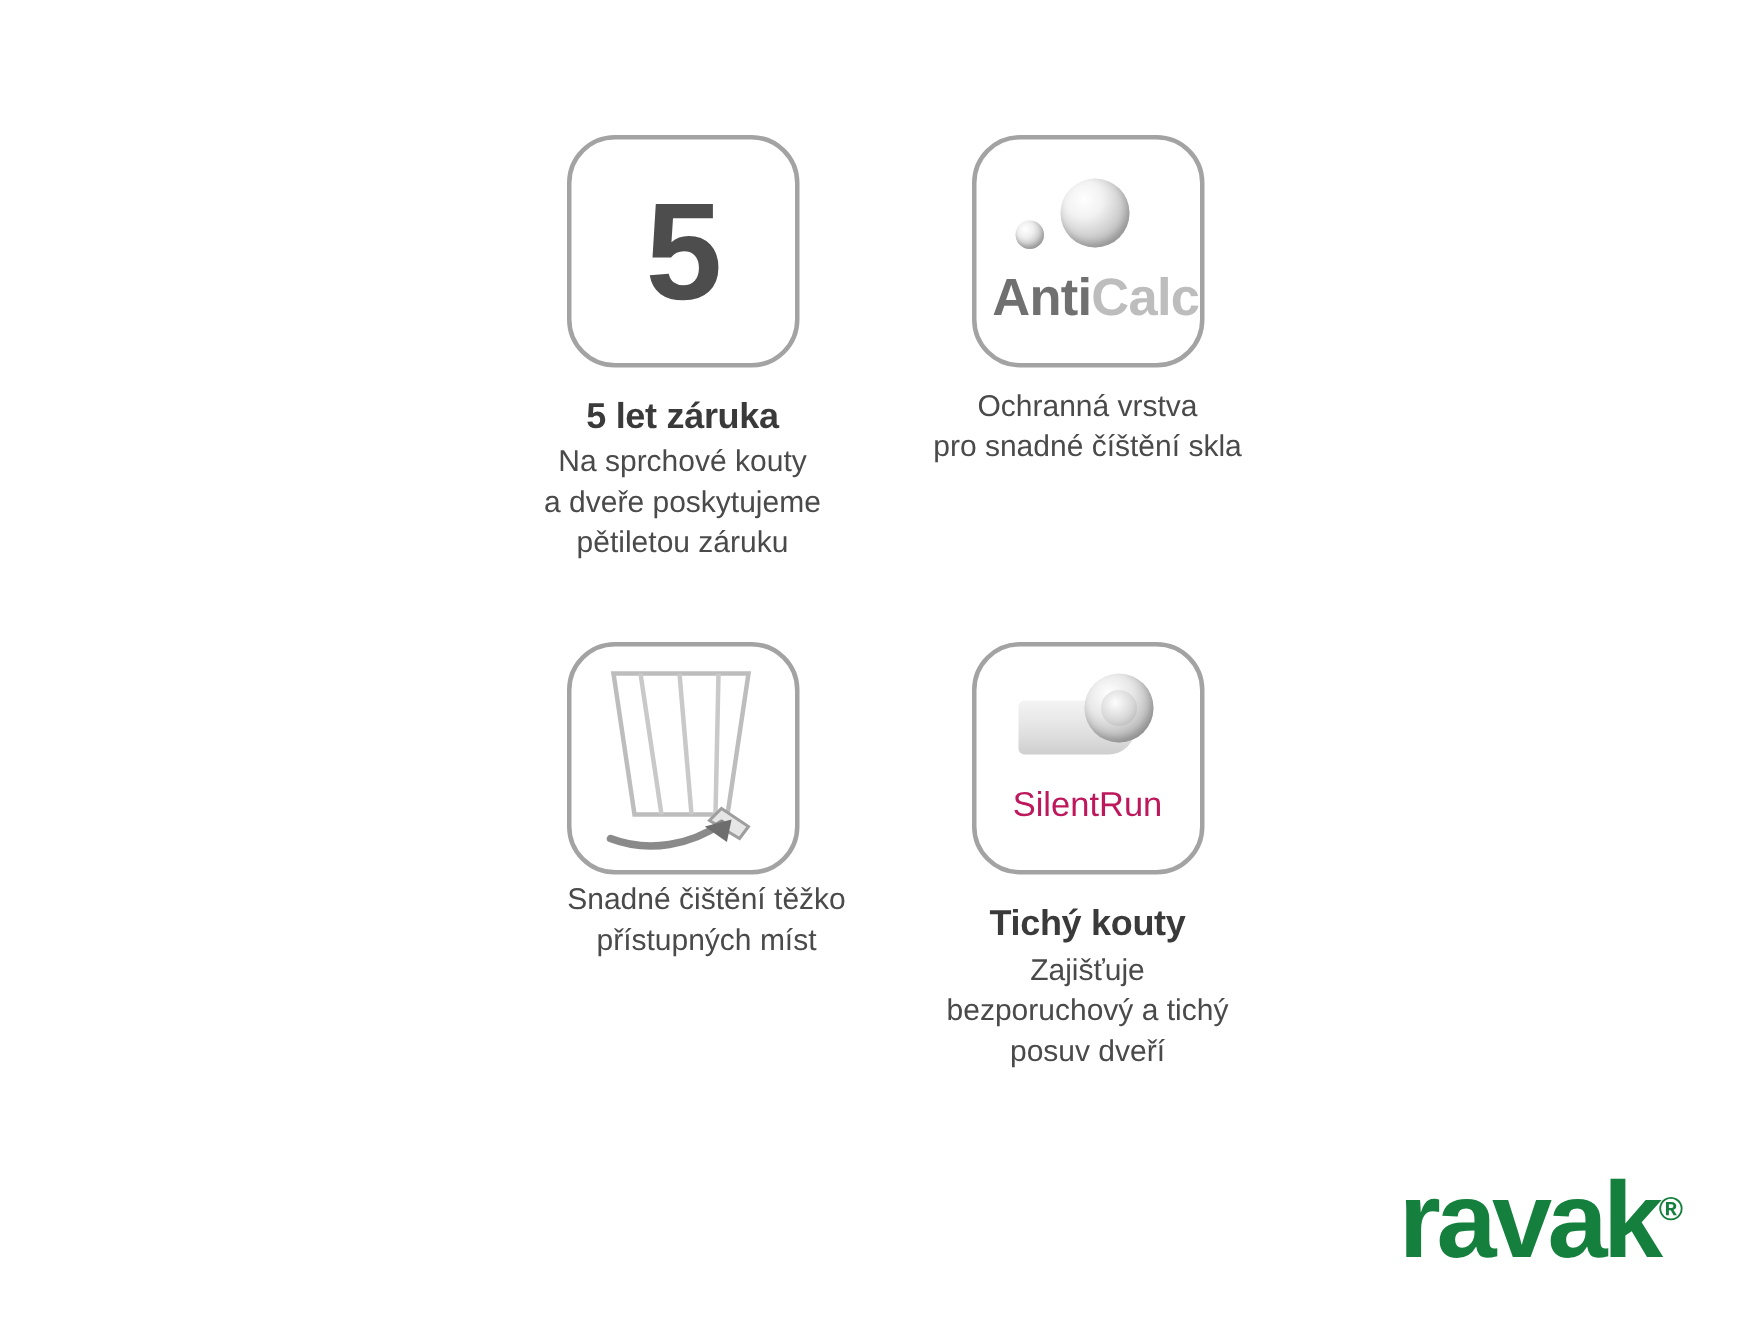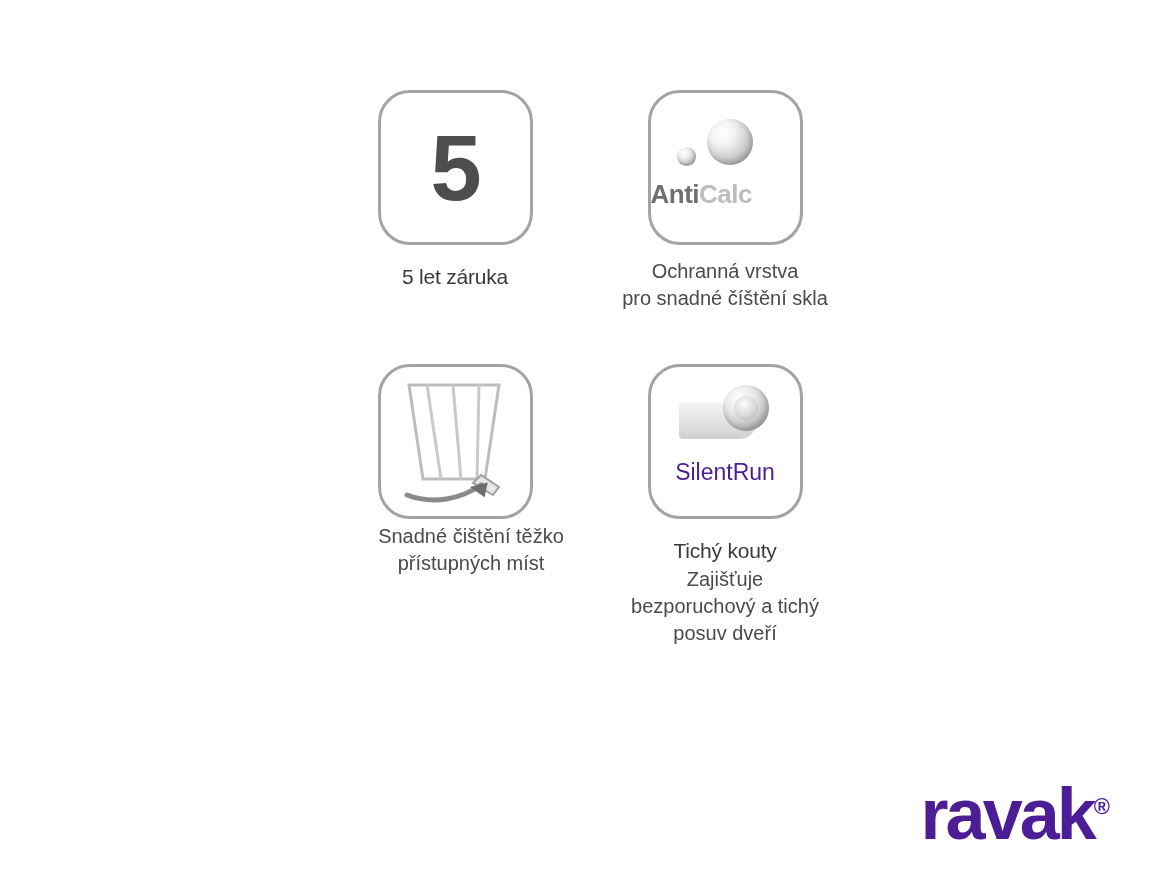--- a/index.html
+++ b/index.html
@@ -43,22 +43,22 @@
     height: 155px;
     border: 3px solid #a3a3a3;
     border-radius: 32px;
     background: #ffffff;
     position: relative;
     overflow: hidden;
     box-sizing: border-box;
   }
   .feature-title {
     margin-top: 20px;
-    font-size: 21px;
-    font-weight: normal;
+    font-size: 24px;
+    font-weight: bold;
     color: #3a3a3a;
     letter-spacing: -0.2px;
     text-align: left;
     line-height: 1.1;
   }
   .feature-desc {
     margin-top: 4px;
     font-size: 20px;
     color: #4a4a4a;
     text-align: center;
@@ -96,22 +96,22 @@
     width: 19px;
     height: 19px;
     border-radius: 50%;
     background: radial-gradient(circle at 34% 30%, #ffffff 0%, #efefef 30%, #c4c4c4 65%, #a0a0a0 100%);
     box-shadow: inset -1px -2px 3px rgba(120,120,120,0.5);
   }
   .ac-text {
     position: absolute;
     left: 0; right: 0;
     top: 88px;
-    text-align: left;
-    font-size: 26px;
+    text-align: right;
+    font-size: 35px;
     line-height: 1;
     white-space: nowrap;
   }
   .ac-text .anti { color: #707070; font-weight: bold; letter-spacing: -0.5px;}
   .ac-text .calc { color: #bdbdbd; font-weight: bold; letter-spacing: -0.5px;}
 
   
   .tilt-svg { position: absolute; left: 0; top: 0; }
 
   
@@ -142,33 +142,33 @@
     height: 24px;
     border-radius: 50%;
     background: radial-gradient(circle at 40% 35%, #fdfdfd 0%, #d8d8d8 55%, #a8a8a8 100%);
   }
   .sr-text {
     position: absolute;
     left: 0; right: 0;
     top: 92px;
     text-align: center;
     font-size: 23px;
-    color: #4c1d95;
+    color: #be185d;
     letter-spacing: 0px;
     white-space: nowrap;
   }
 
   
   .logo {
     position: absolute;
-    right: 60px;
+    right: 48px;
     bottom: 28px;
     font-size: 72px;
     font-weight: bold;
-    color: #4c1d95;
+    color: #15803d;
     letter-spacing: -3px;
     line-height: 1;
   }
   .logo .reg {
     font-size: 22px;
     vertical-align: super;
     letter-spacing: 0;
   }
 </style>
 </head>
@@ -176,20 +176,23 @@
 
 <div class="page">
 
   <div class="features">
 
     <div class="feature">
       <div class="icon-box">
         <div class="num5">5</div>
       </div>
       <div class="feature-title">5 let záruka</div>
+      <div class="feature-desc" style="white-space: pre-line;">Na sprchové kouty
+a dveře poskytujeme
+pětiletou záruku</div>
     </div>
 
     <div class="feature">
       <div class="icon-box">
         <div class="ac-drop-big"></div>
         <div class="ac-drop-small"></div>
         <div class="ac-text">
           <span class="anti">Anti</span><span class="calc">Calc</span>
         </div>
       </div>

